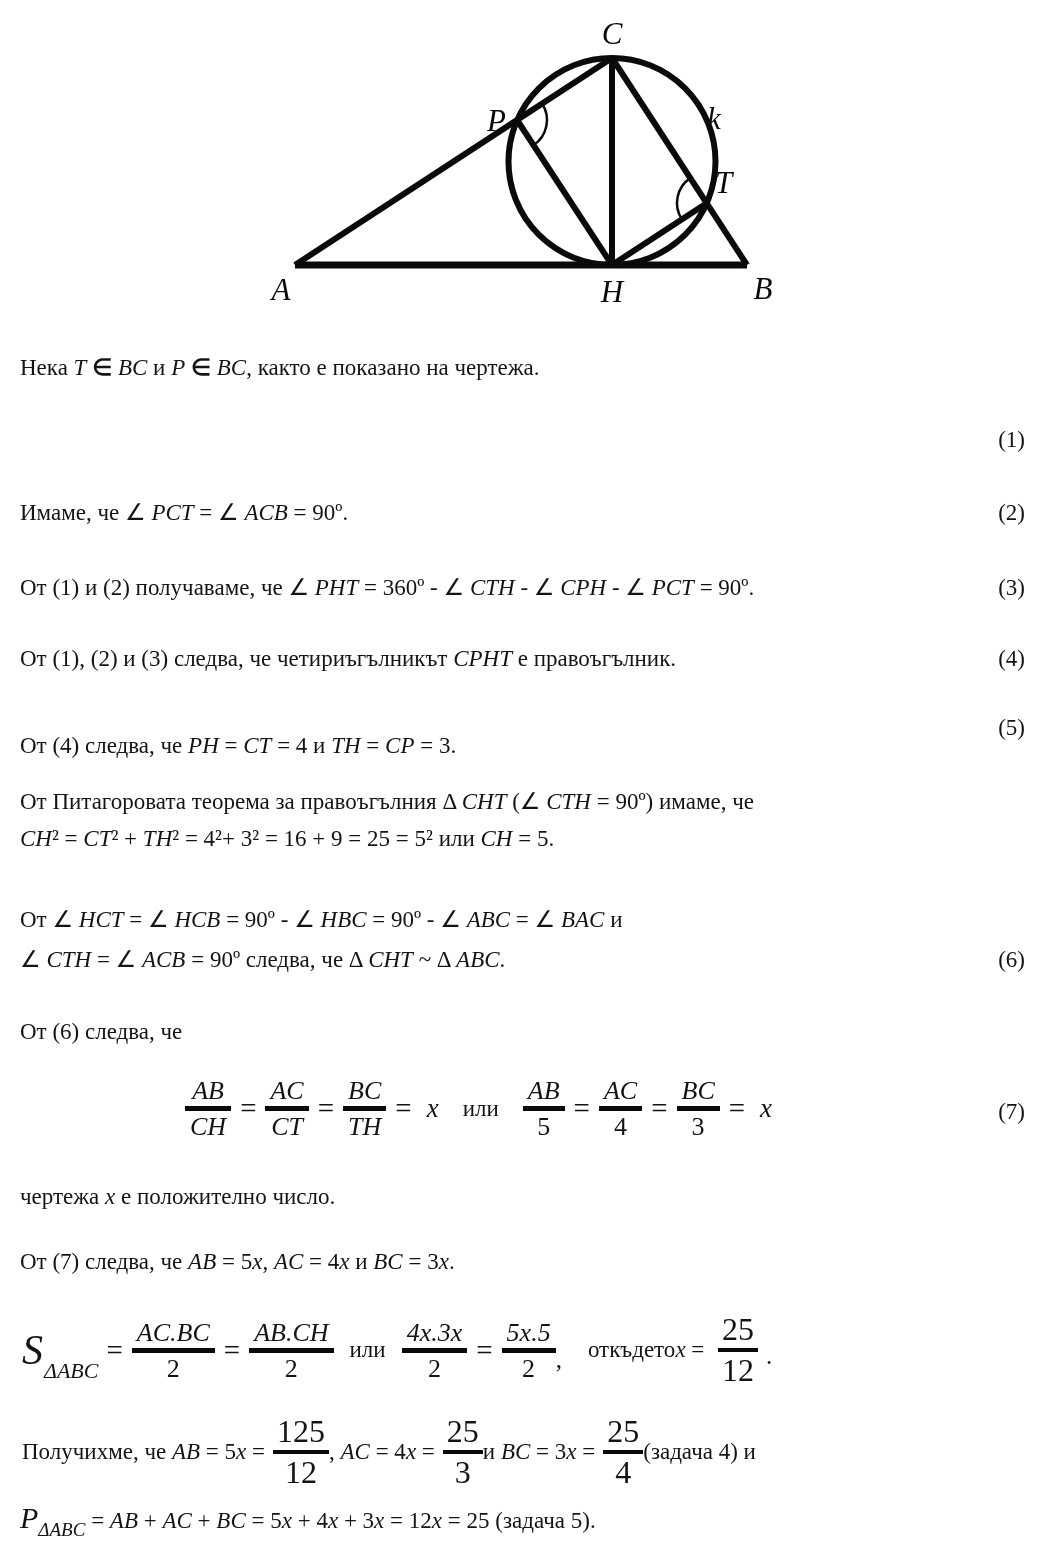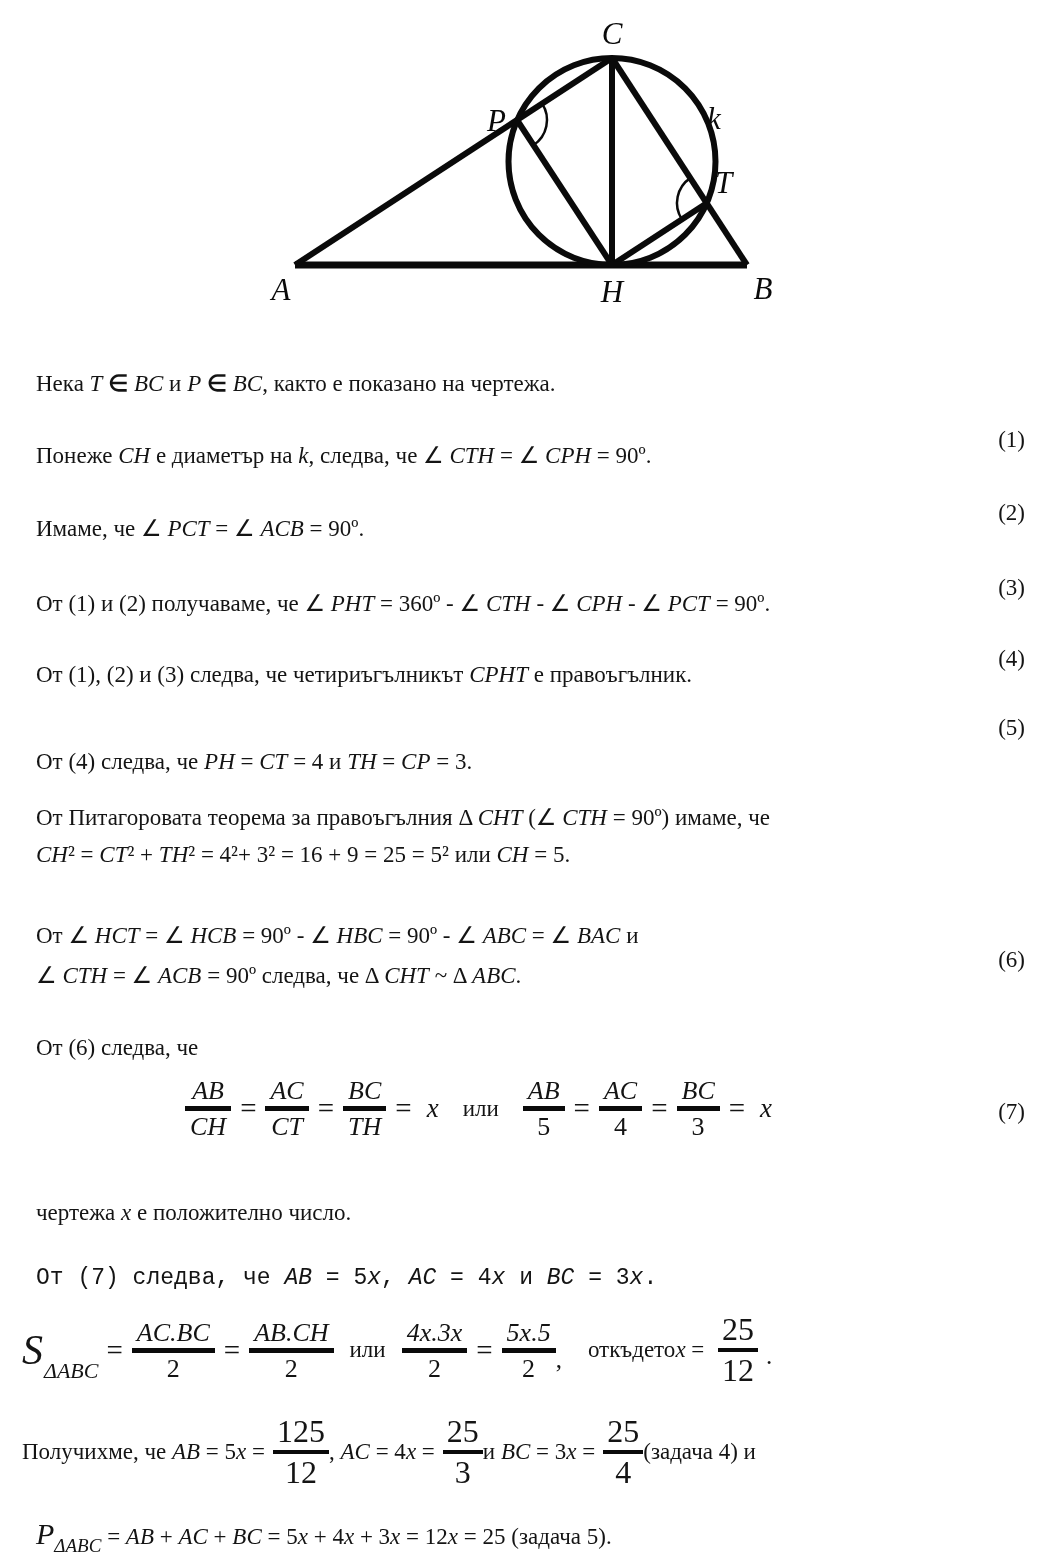--- a/index.html
+++ b/index.html
@@ -1,21 +1,21 @@
 <!DOCTYPE html>
 <html><head>
 <meta charset="utf-8">
 <style>
   html,body{margin:0;padding:0;background:#ffffff;}
   .page{position:relative;width:1049px;height:1555px;background:#fff;color:#111;
         font-family:"Liberation Serif",serif;overflow:hidden;}
   .figure{position:absolute;left:0;top:0;}
   .figure line,.figure circle,.figure path{stroke:#0a0a0a;fill:none;}
   .figlabel{font-family:"Liberation Serif",serif;font-style:italic;font-size:31px;fill:#0a0a0a;}
-  p.line{position:absolute;left:20px;right:24px;margin:16px;font-size:23px;line-height:28px;
+  p.line{position:absolute;left:20px;right:24px;margin:0;font-size:23px;line-height:28px;
          white-space:nowrap;color:#141414;}
   .mi{font-style:italic;}
   .mb{font-weight:bold;}
   .pagenum{position:absolute;right:24px;font-size:23px;line-height:28px;color:#141414;}
   .eqrow{position:absolute;display:flex;align-items:center;color:#141414;}
   .frac{display:inline-flex;flex-direction:column;align-items:center;}
   .fnum,.fden{font-size:26px;line-height:1.12;padding:0 5px;}
   .fbar{align-self:stretch;height:5px;background:#0a0a0a;margin:1px 0;}
   .frac.small .fnum,.frac.small .fden{font-size:32px;line-height:1.1;padding:0 4px;}
   .frac.small .fbar{height:4px;}
@@ -50,32 +50,31 @@
     <text class="figlabel" x="612" y="44" text-anchor="middle">C</text>
     <text class="figlabel" x="506" y="131" text-anchor="end">P</text>
     <text class="figlabel" x="707" y="129" text-anchor="start">k</text>
     <text class="figlabel" x="715" y="193" text-anchor="start">T</text>
     <text class="figlabel" x="281" y="300" text-anchor="middle">A</text>
     <text class="figlabel" x="612" y="302" text-anchor="middle">H</text>
     <text class="figlabel" x="763" y="299" text-anchor="middle">B</text>
   </svg>
 
   <p class="line" style="top:354px;"><span>Нека </span><span class="mi">T</span><span> </span><span class="mb">∈</span><span> </span><span class="mi">BC</span><span> и </span><span class="mi">P</span><span> </span><span class="mb">∈</span><span> </span><span class="mi">BC</span><span>, както е показано на чертежа.</span></p>
-  <p class="line" style="top:426px;"><span>Понеже </span><span class="mi">CH</span><span> е диаметър на </span><span class="mi">k</span><span>, следва, че ∠ </span><span class="mi">CTH</span><span> = ∠ </span><span class="mi">CPH</span><span> = 90º.</span></p>
   <p class="line" style="top:499px;"><span>Имаме, че ∠ </span><span class="mi">PCT</span><span> = ∠ </span><span class="mi">ACB</span><span> = 90º.</span></p>
   <p class="line" style="top:574px;"><span>От (1) и (2) получаваме, че ∠ </span><span class="mi">PHT</span><span> = 360º - ∠ </span><span class="mi">CTH</span><span> - ∠ </span><span class="mi">CPH</span><span> - ∠ </span><span class="mi">PCT</span><span> = 90º.</span></p>
   <p class="line" style="top:645px;"><span>От (1), (2) и (3) следва, че четириъгълникът </span><span class="mi">CPHT</span><span> е правоъгълник.</span></p>
   <p class="line" style="top:732px;"><span>От (4) следва, че </span><span class="mi">PH</span><span> = </span><span class="mi">CT</span><span> = 4 и </span><span class="mi">TH</span><span> = </span><span class="mi">CP</span><span> = 3.</span></p>
   <p class="line" style="top:788px;"><span>От Питагоровата теорема за правоъгълния Δ </span><span class="mi">CHT</span><span> (∠ </span><span class="mi">CTH</span><span> = 90º) имаме, че</span></p>
   <p class="line" style="top:825px;"><span class="mi">CH</span><span>² = </span><span class="mi">CT</span><span>² + </span><span class="mi">TH</span><span>² = 4²+ 3² = 16 + 9 = 25 = 5² или </span><span class="mi">CH</span><span> = 5.</span></p>
   <p class="line" style="top:906px;"><span>От ∠ </span><span class="mi">HCT</span><span> = ∠ </span><span class="mi">HCB</span><span> = 90º - ∠ </span><span class="mi">HBC</span><span> = 90º - ∠ </span><span class="mi">ABC</span><span> = ∠ </span><span class="mi">BAC</span><span> и</span></p>
   <p class="line" style="top:946px;"><span>∠ </span><span class="mi">CTH</span><span> = ∠ </span><span class="mi">ACB</span><span> = 90º следва, че Δ </span><span class="mi">CHT</span><span> ~ Δ </span><span class="mi">ABC</span><span>.</span></p>
   <p class="line" style="top:1018px;"><span>От (6) следва, че</span></p>
   <p class="line" style="top:1183px;"><span>чертежа </span><span class="mi">x</span><span> е положително число.</span></p>
-  <p class="line" style="top:1248px;font-family:Liberation Mono, monospace;"><span>От (7) следва, че </span><span class="mi">AB</span><span> = 5</span><span class="mi">x</span><span>, </span><span class="mi">AC</span><span> = 4</span><span class="mi">x</span><span> и </span><span class="mi">BC</span><span> = 3</span><span class="mi">x</span><span>.</span></p>
+  <p class="line" style="top:1248px;"><span>От (7) следва, че </span><span class="mi">AB</span><span> = 5</span><span class="mi">x</span><span>, </span><span class="mi">AC</span><span> = 4</span><span class="mi">x</span><span> и </span><span class="mi">BC</span><span> = 3</span><span class="mi">x</span><span>.</span></p>
 
   <span class="pagenum" style="top:426px;">(1)</span>
   <span class="pagenum" style="top:499px;">(2)</span>
   <span class="pagenum" style="top:574px;">(3)</span>
   <span class="pagenum" style="top:645px;">(4)</span>
   <span class="pagenum" style="top:714px;">(5)</span>
   <span class="pagenum" style="top:946px;">(6)</span>
   <span class="pagenum" style="top:1098px;">(7)</span>
 
   <div class="eqrow" style="top:1076px;left:185px;">

